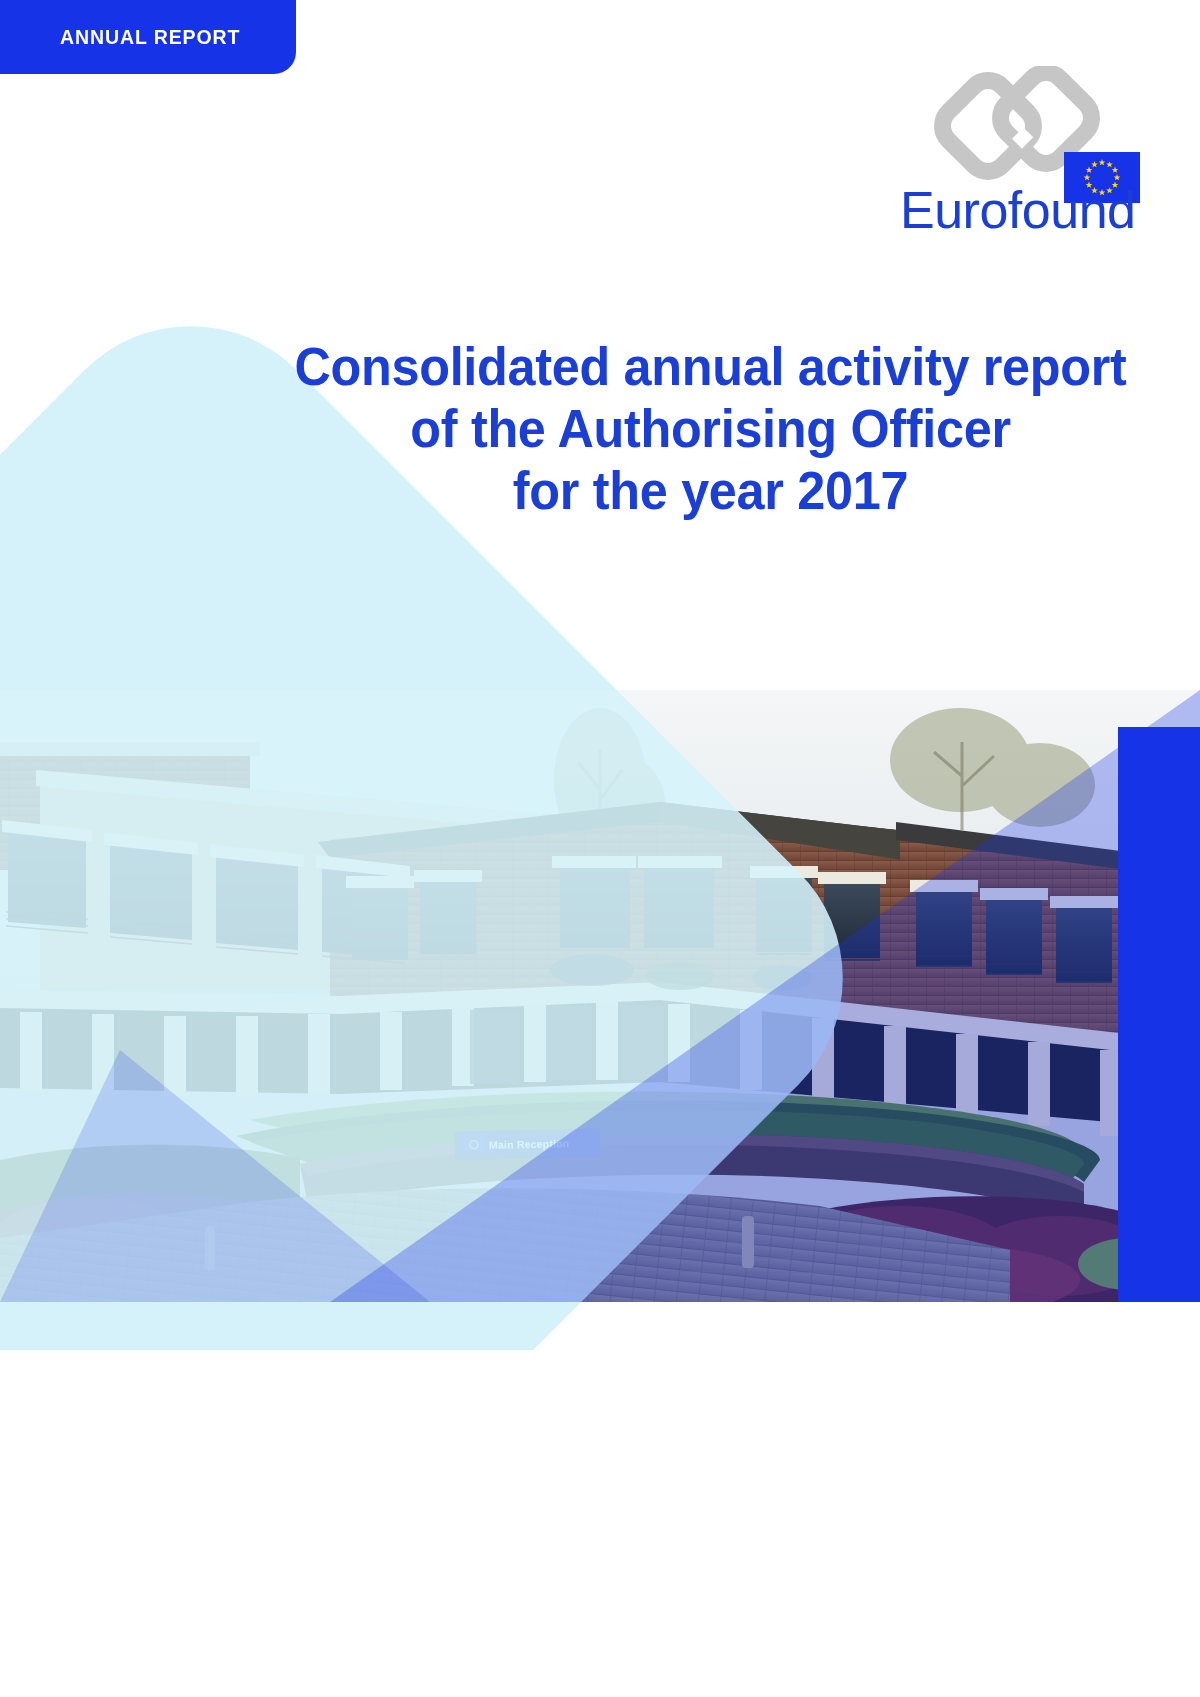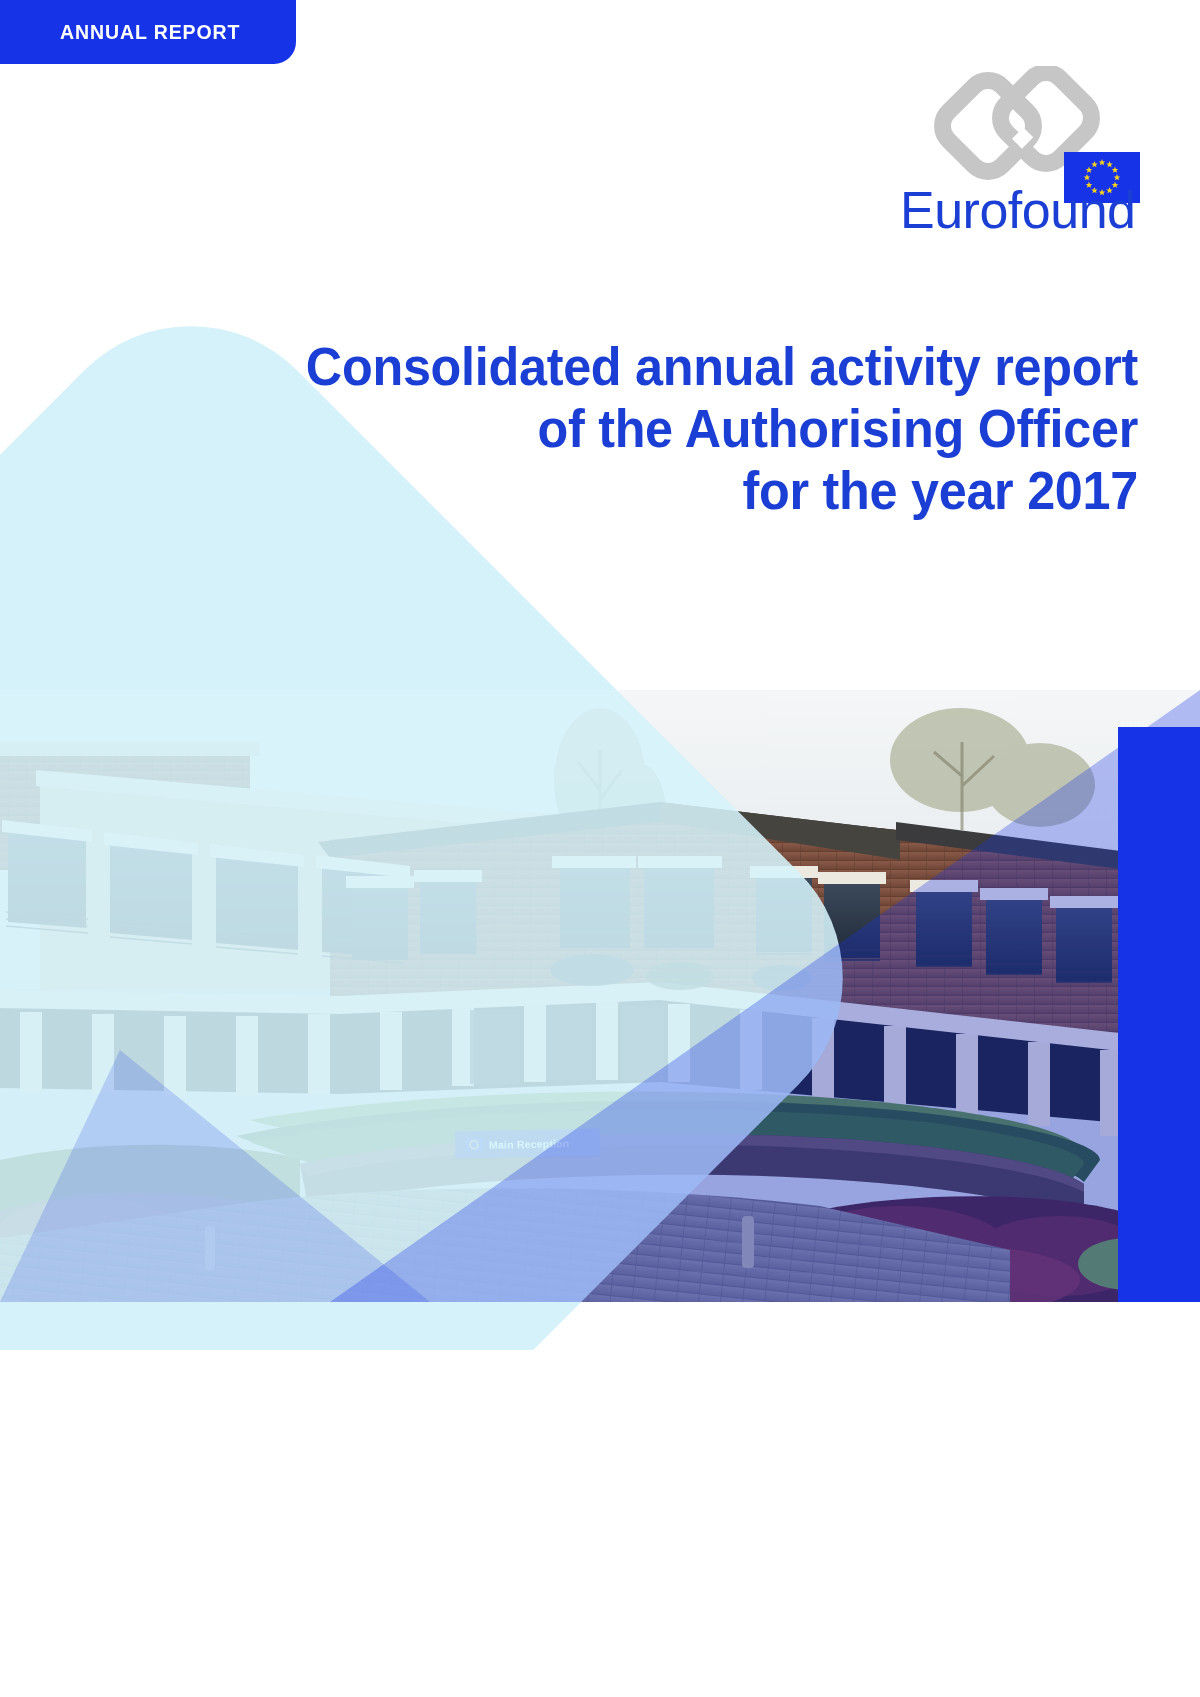--- a/index.html
+++ b/index.html
@@ -17,21 +17,21 @@
     background: #ffffff;
     overflow: hidden;
   }
 
   
   .badge {
     position: absolute;
     left: 0;
     top: 0;
     width: 296px;
-    height: 64px;
+    height: 74px;
     background: #1633e8;
     border-bottom-right-radius: 22px;
     display: flex;
     align-items: center;
     box-sizing: border-box;
     padding-left: 60px;
     z-index: 40;
   }
   .badge-label {
     color: #ffffff;
@@ -67,21 +67,21 @@
     pointer-events: none;
   }
   .bg-shape svg { display:block; width:1200px; height:1350px; }
 
   
   .title-block {
     position: absolute;
     right: 62px;
     top: 336px;
     width: 900px;
-    text-align: right;
+    text-align: center;
     z-index: 30;
   }
   .title-line {
     color: #1b3fd4;
     font-family: "Liberation Sans", sans-serif;
     font-weight: bold;
     font-size: 53px;
     line-height: 62px;
     letter-spacing: -0.3px;
     white-space: nowrap;

